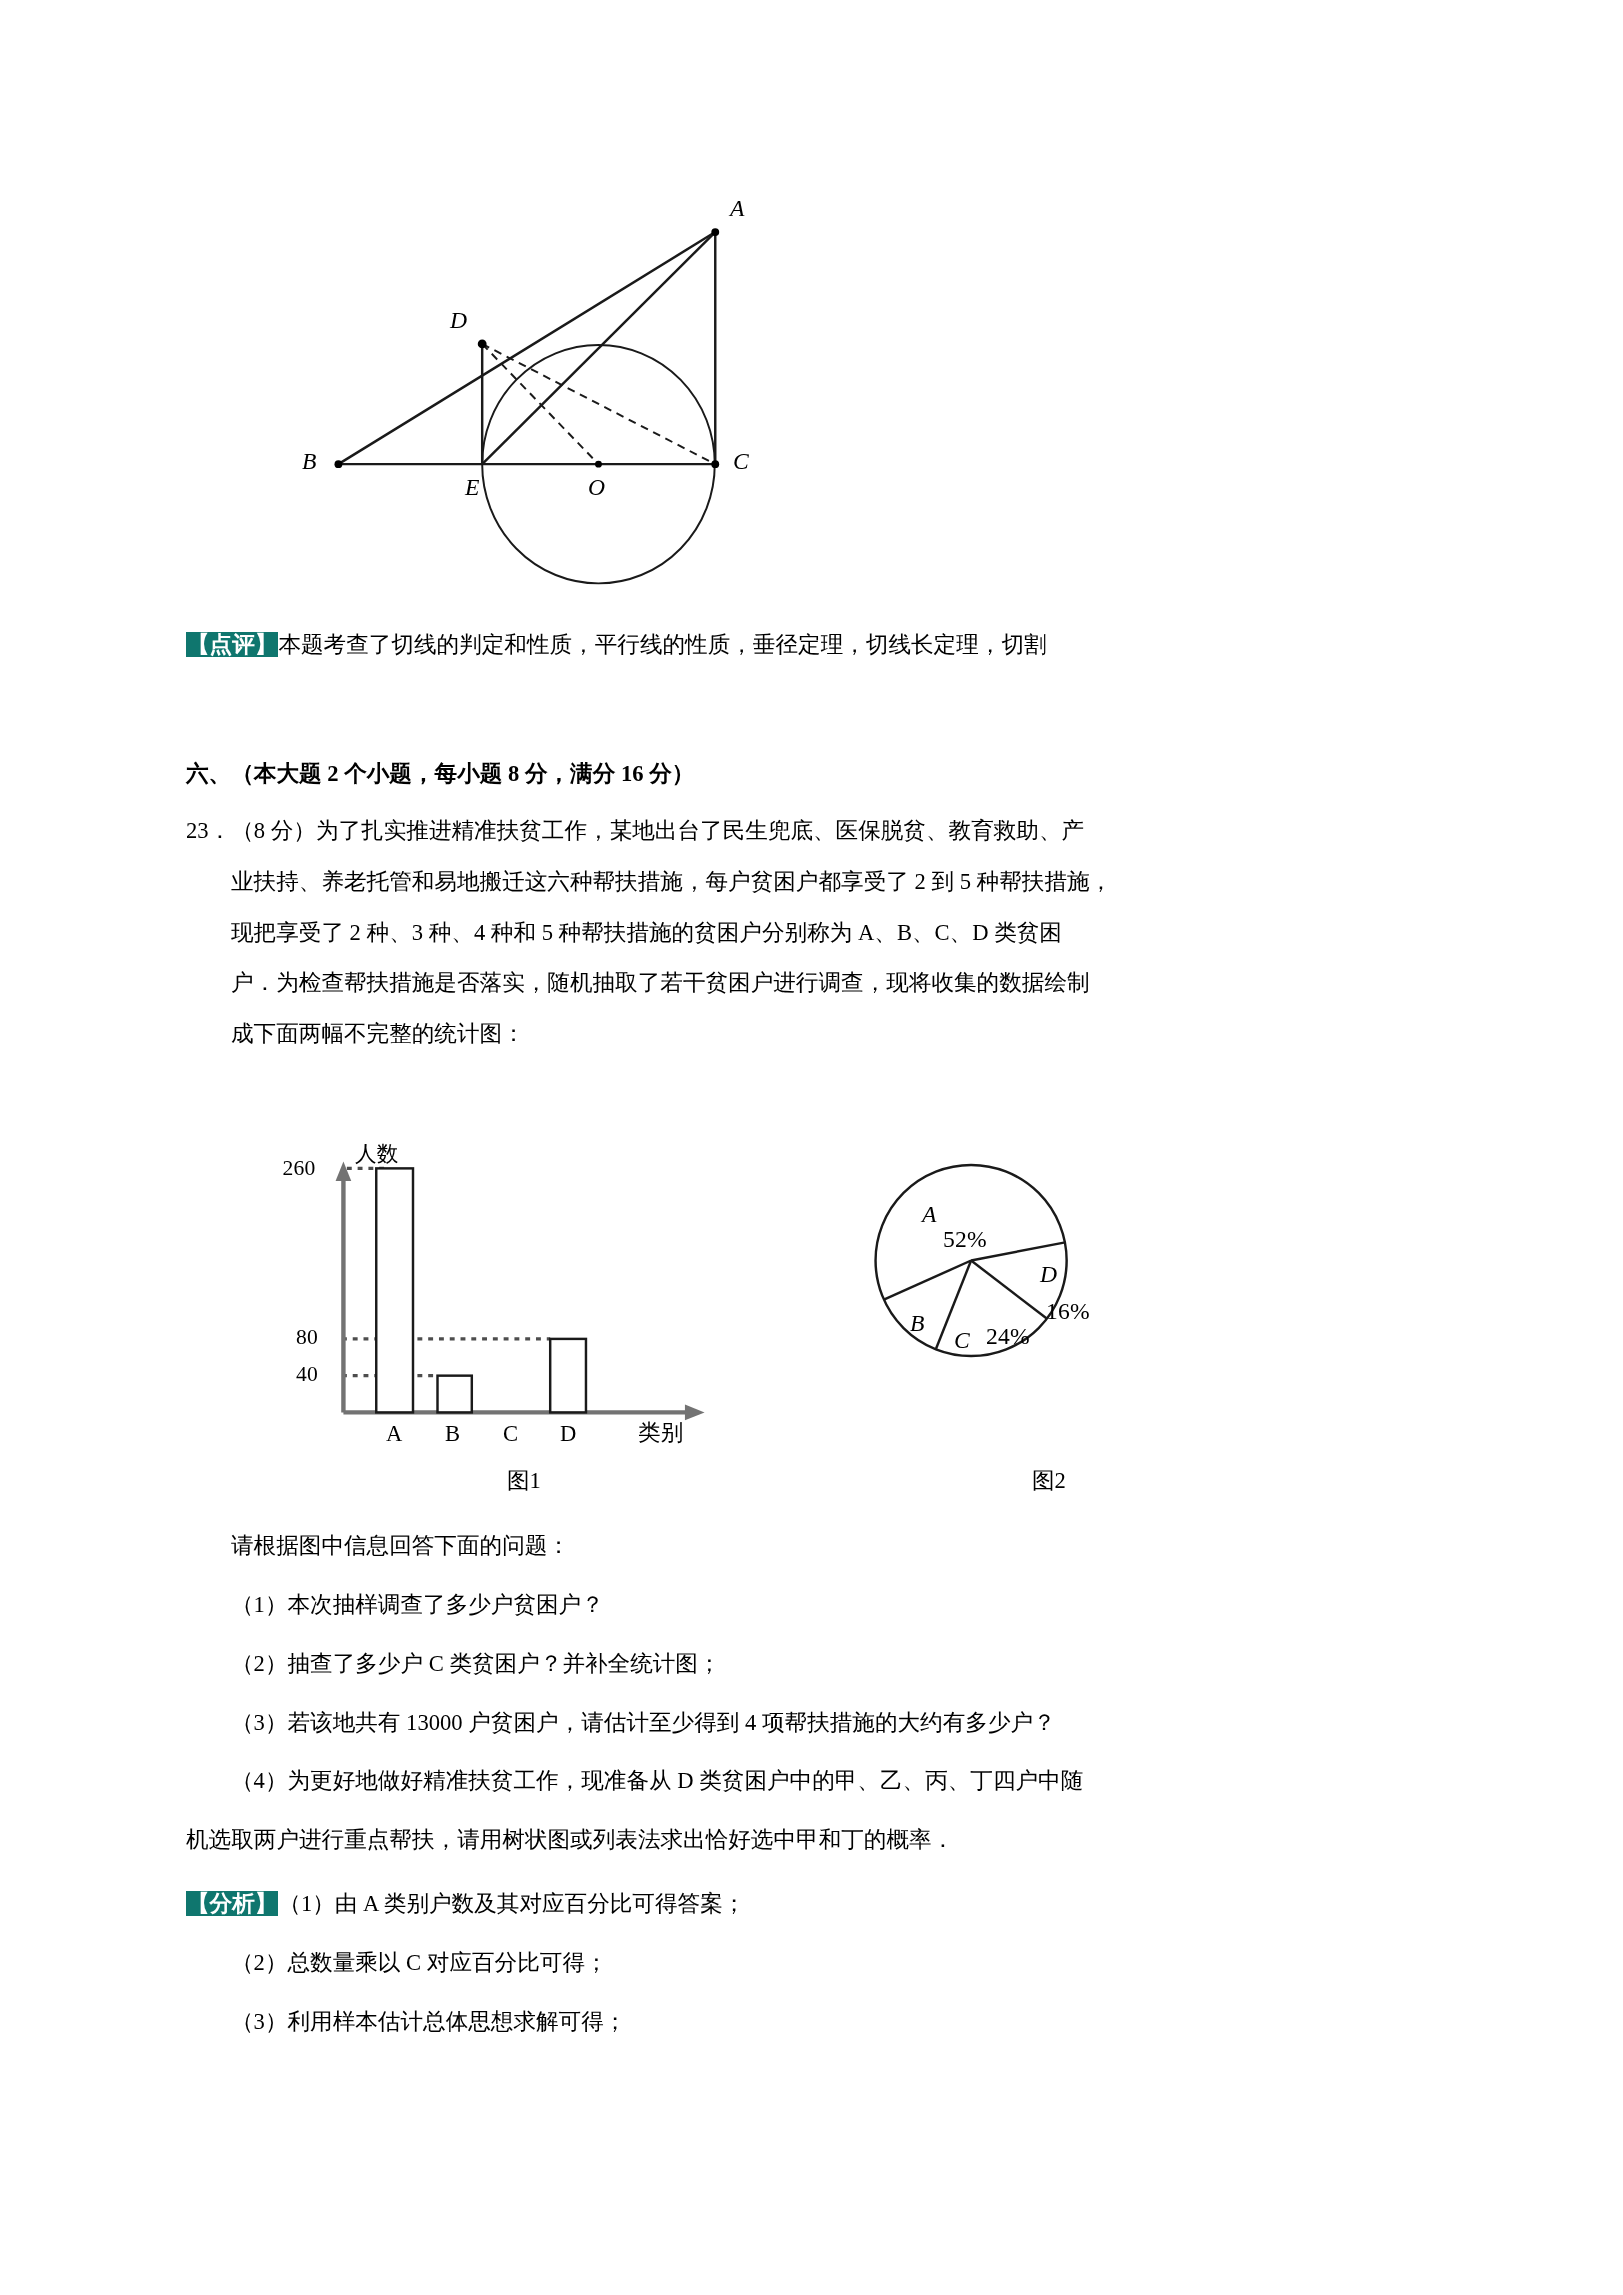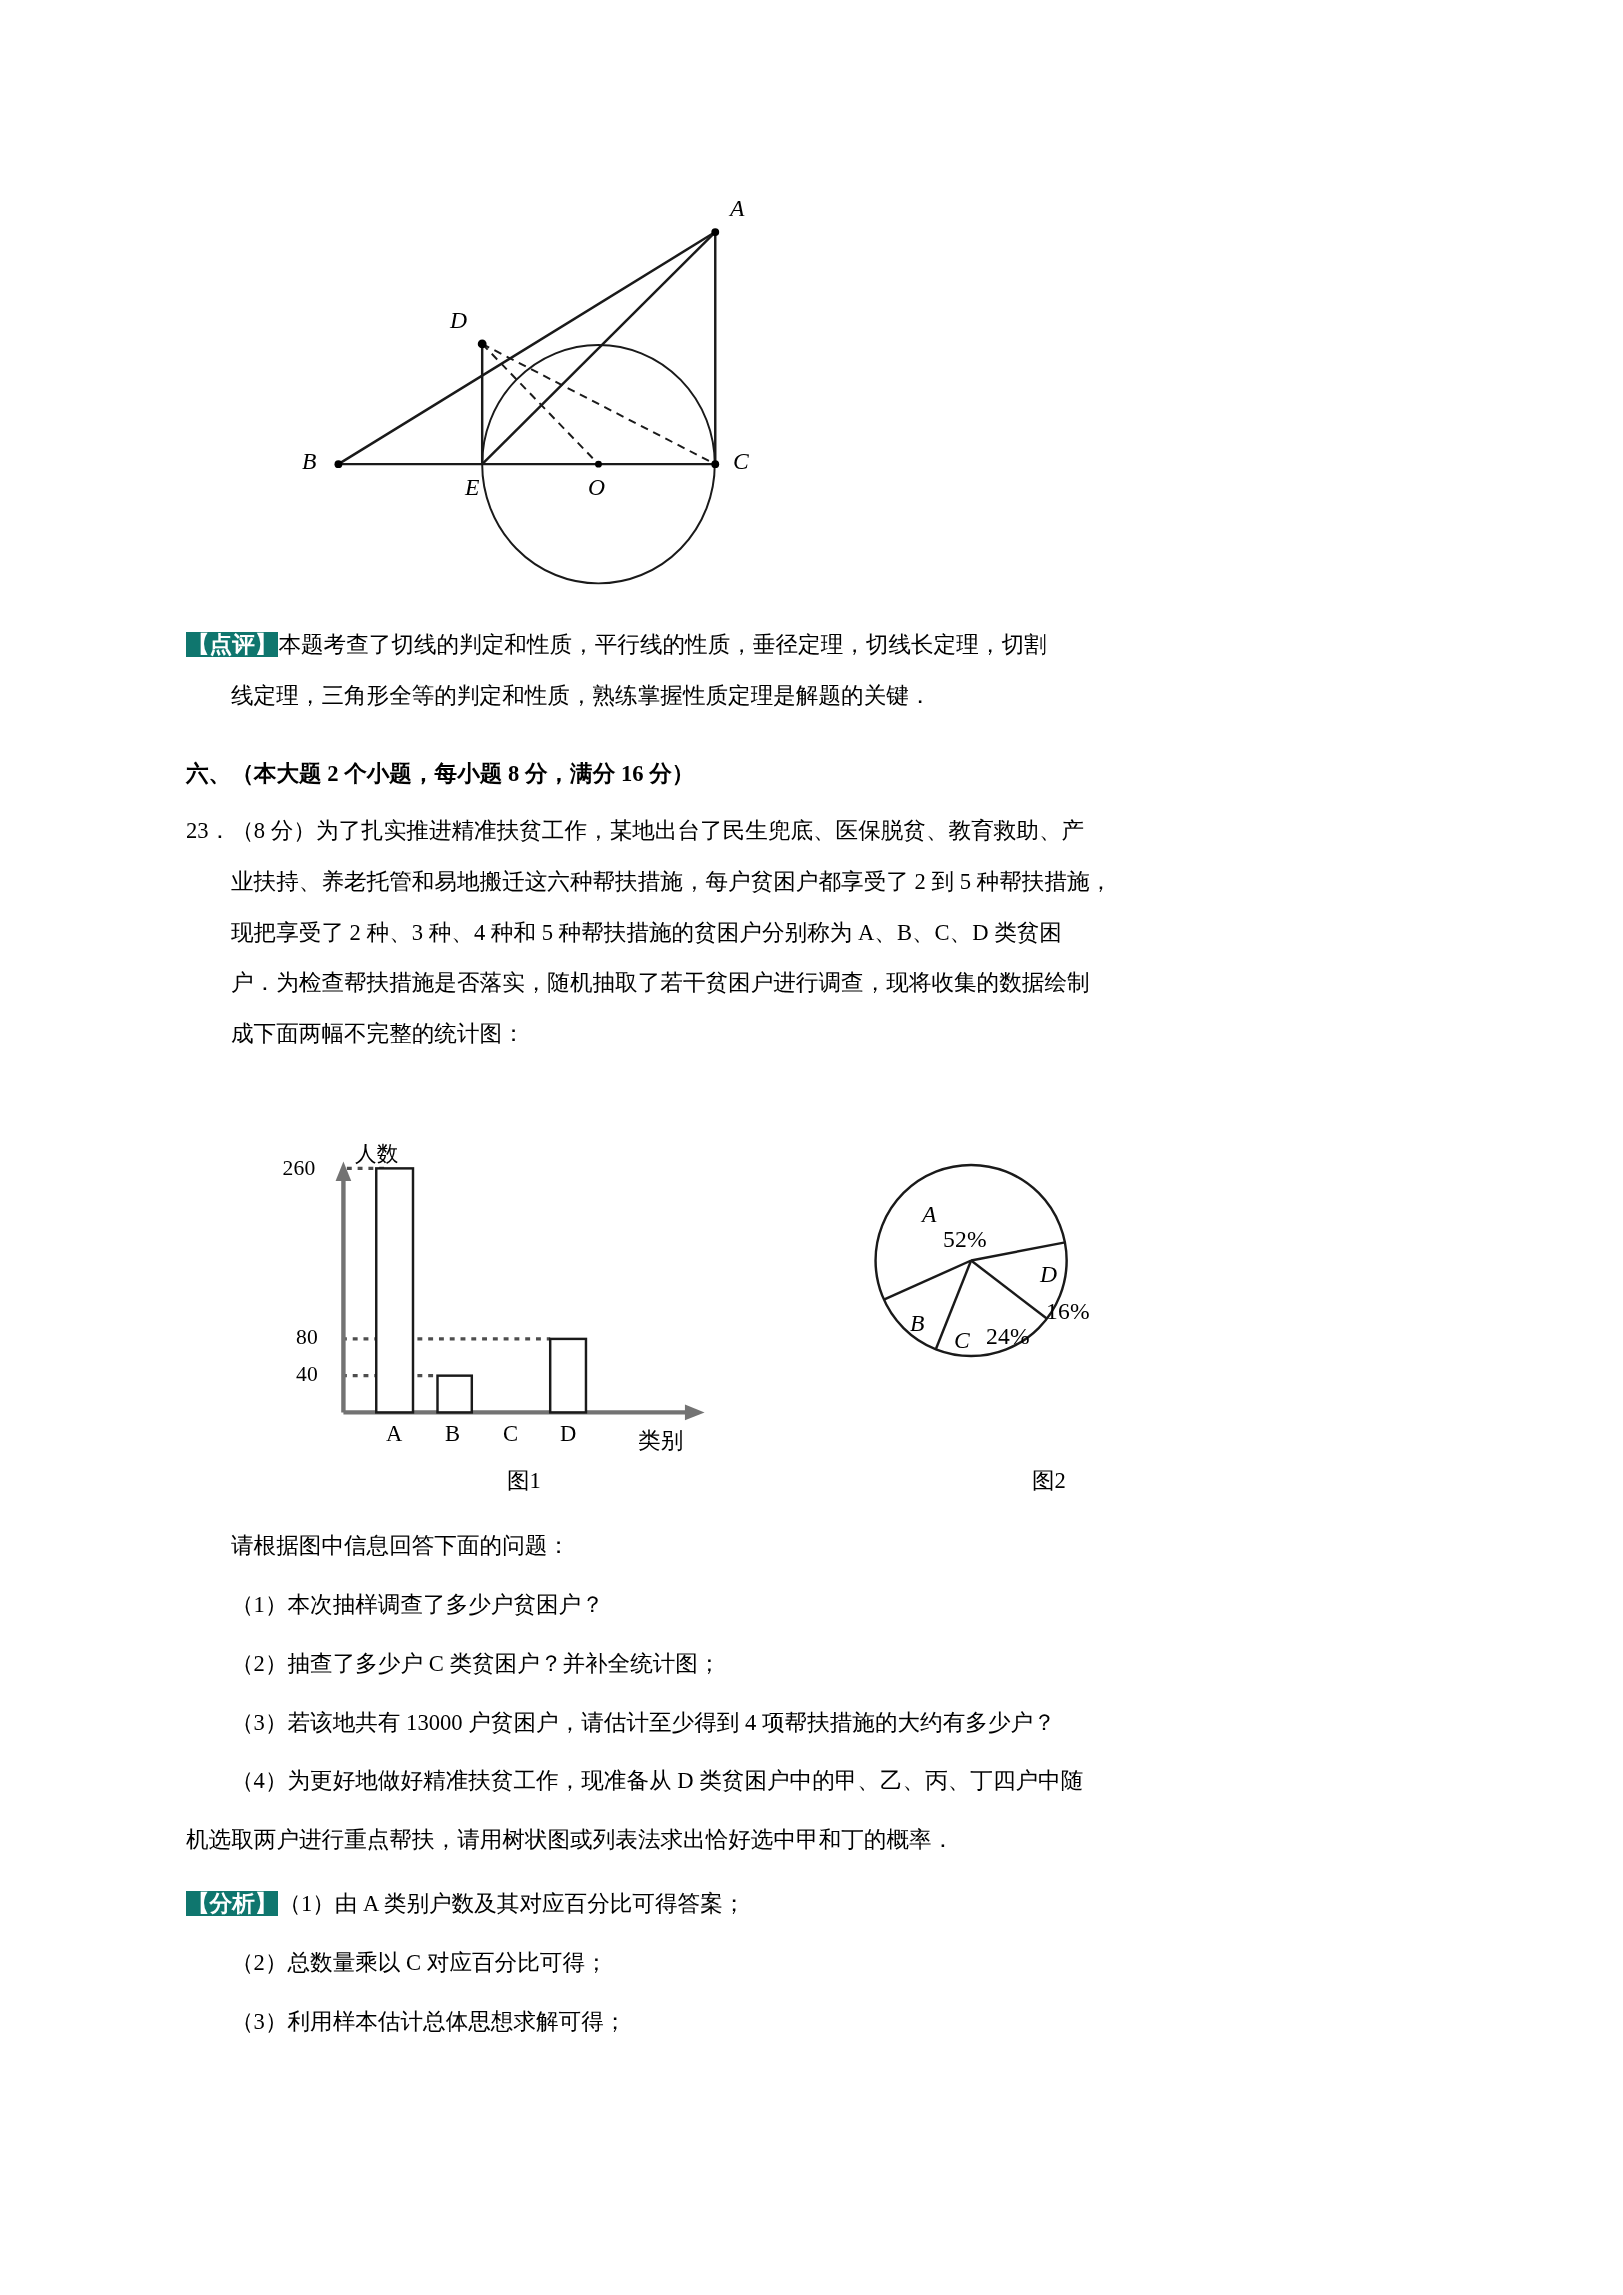--- a/index.html
+++ b/index.html
@@ -118,21 +118,20 @@
     <div class="txt label-serif-italic" style="left:47px; top:273px; font-size:23.6px;">B</div>
     <div class="txt label-serif-italic" style="left:478px; top:273px; font-size:23.6px;">C</div>
     <div class="txt label-serif-italic" style="left:195px; top:132px; font-size:23.6px;">D</div>
     <div class="txt label-serif-italic" style="left:210px; top:299px; font-size:23.6px;">E</div>
     <div class="txt label-serif-italic" style="left:333px; top:299px; font-size:23.6px;">O</div>
   </div>
 
   <div class="body-line" style="top:634px;">
     <span class="tag">【点评】</span><span>本题考查了切线的判定和性质，平行线的性质，垂径定理，切线长定理，切割</span>
   </div>
-  <div class="body-line indent1" style="top:685px;">线定理，三角形全等的判定和性质，熟练掌握性质定理是解题的关键．</div>
 
   <div class="body-line bold" style="top:763px;">六、（本大题 2 个小题，每小题 8 分，满分 16 分）</div>
 
   <div class="body-line" style="top:820px;">23．（8 分）为了扎实推进精准扶贫工作，某地出台了民生兜底、医保脱贫、教育救助、产</div>
   <div class="body-line indent1" style="top:871px;">业扶持、养老托管和易地搬迁这六种帮扶措施，每户贫困户都享受了 2 到 5 种帮扶措施，</div>
   <div class="body-line indent1" style="top:922px;">现把享受了 2 种、3 种、4 种和 5 种帮扶措施的贫困户分别称为 A、B、C、D 类贫困</div>
   <div class="body-line indent1" style="top:1023px;">成下面两幅不完整的统计图：</div>
   <div class="body-line indent1" style="top:972px;">户．为检查帮扶措施是否落实，随机抽取了若干贫困户进行调查，现将收集的数据绘制</div>
 
   <div id="bar-figure">
@@ -160,21 +159,21 @@
     
     <div class="txt" style="left:-7.4px; top:19.6px; font-size:21.6px;">260</div>
     <div class="txt" style="left:5.9px; top:189px; font-size:21.6px;">80</div>
     <div class="txt" style="left:5.9px; top:226px; font-size:21.6px;">40</div>
     
     <div class="txt" style="left:96px; top:285px; font-size:22.6px;">A</div>
     <div class="txt" style="left:155px; top:285px; font-size:22.6px;">B</div>
     <div class="txt" style="left:213px; top:285px; font-size:22.6px;">C</div>
     <div class="txt" style="left:270px; top:285px; font-size:22.6px;">D</div>
     
-    <div class="txt" style="left:348px; top:284px; font-size:22.6px;margin-top:8px;">类别</div>
+    <div class="txt" style="left:348px; top:284px; font-size:22.6px;">类别</div>
   </div>
   <div class="fig-caption" style="left:471px; top:1465px;">图1</div>
 
   <div id="pie-figure">
     <svg width="304" height="343" viewBox="0 0 620 700" xmlns="http://www.w3.org/2000/svg">
 
       <circle cx="300" cy="250" r="195" fill="none" stroke="#1a1a1a" stroke-width="5"></circle>
 
       <line x1="300" y1="250" x2="492" y2="213" stroke="#1a1a1a" stroke-width="5"></line>
 

